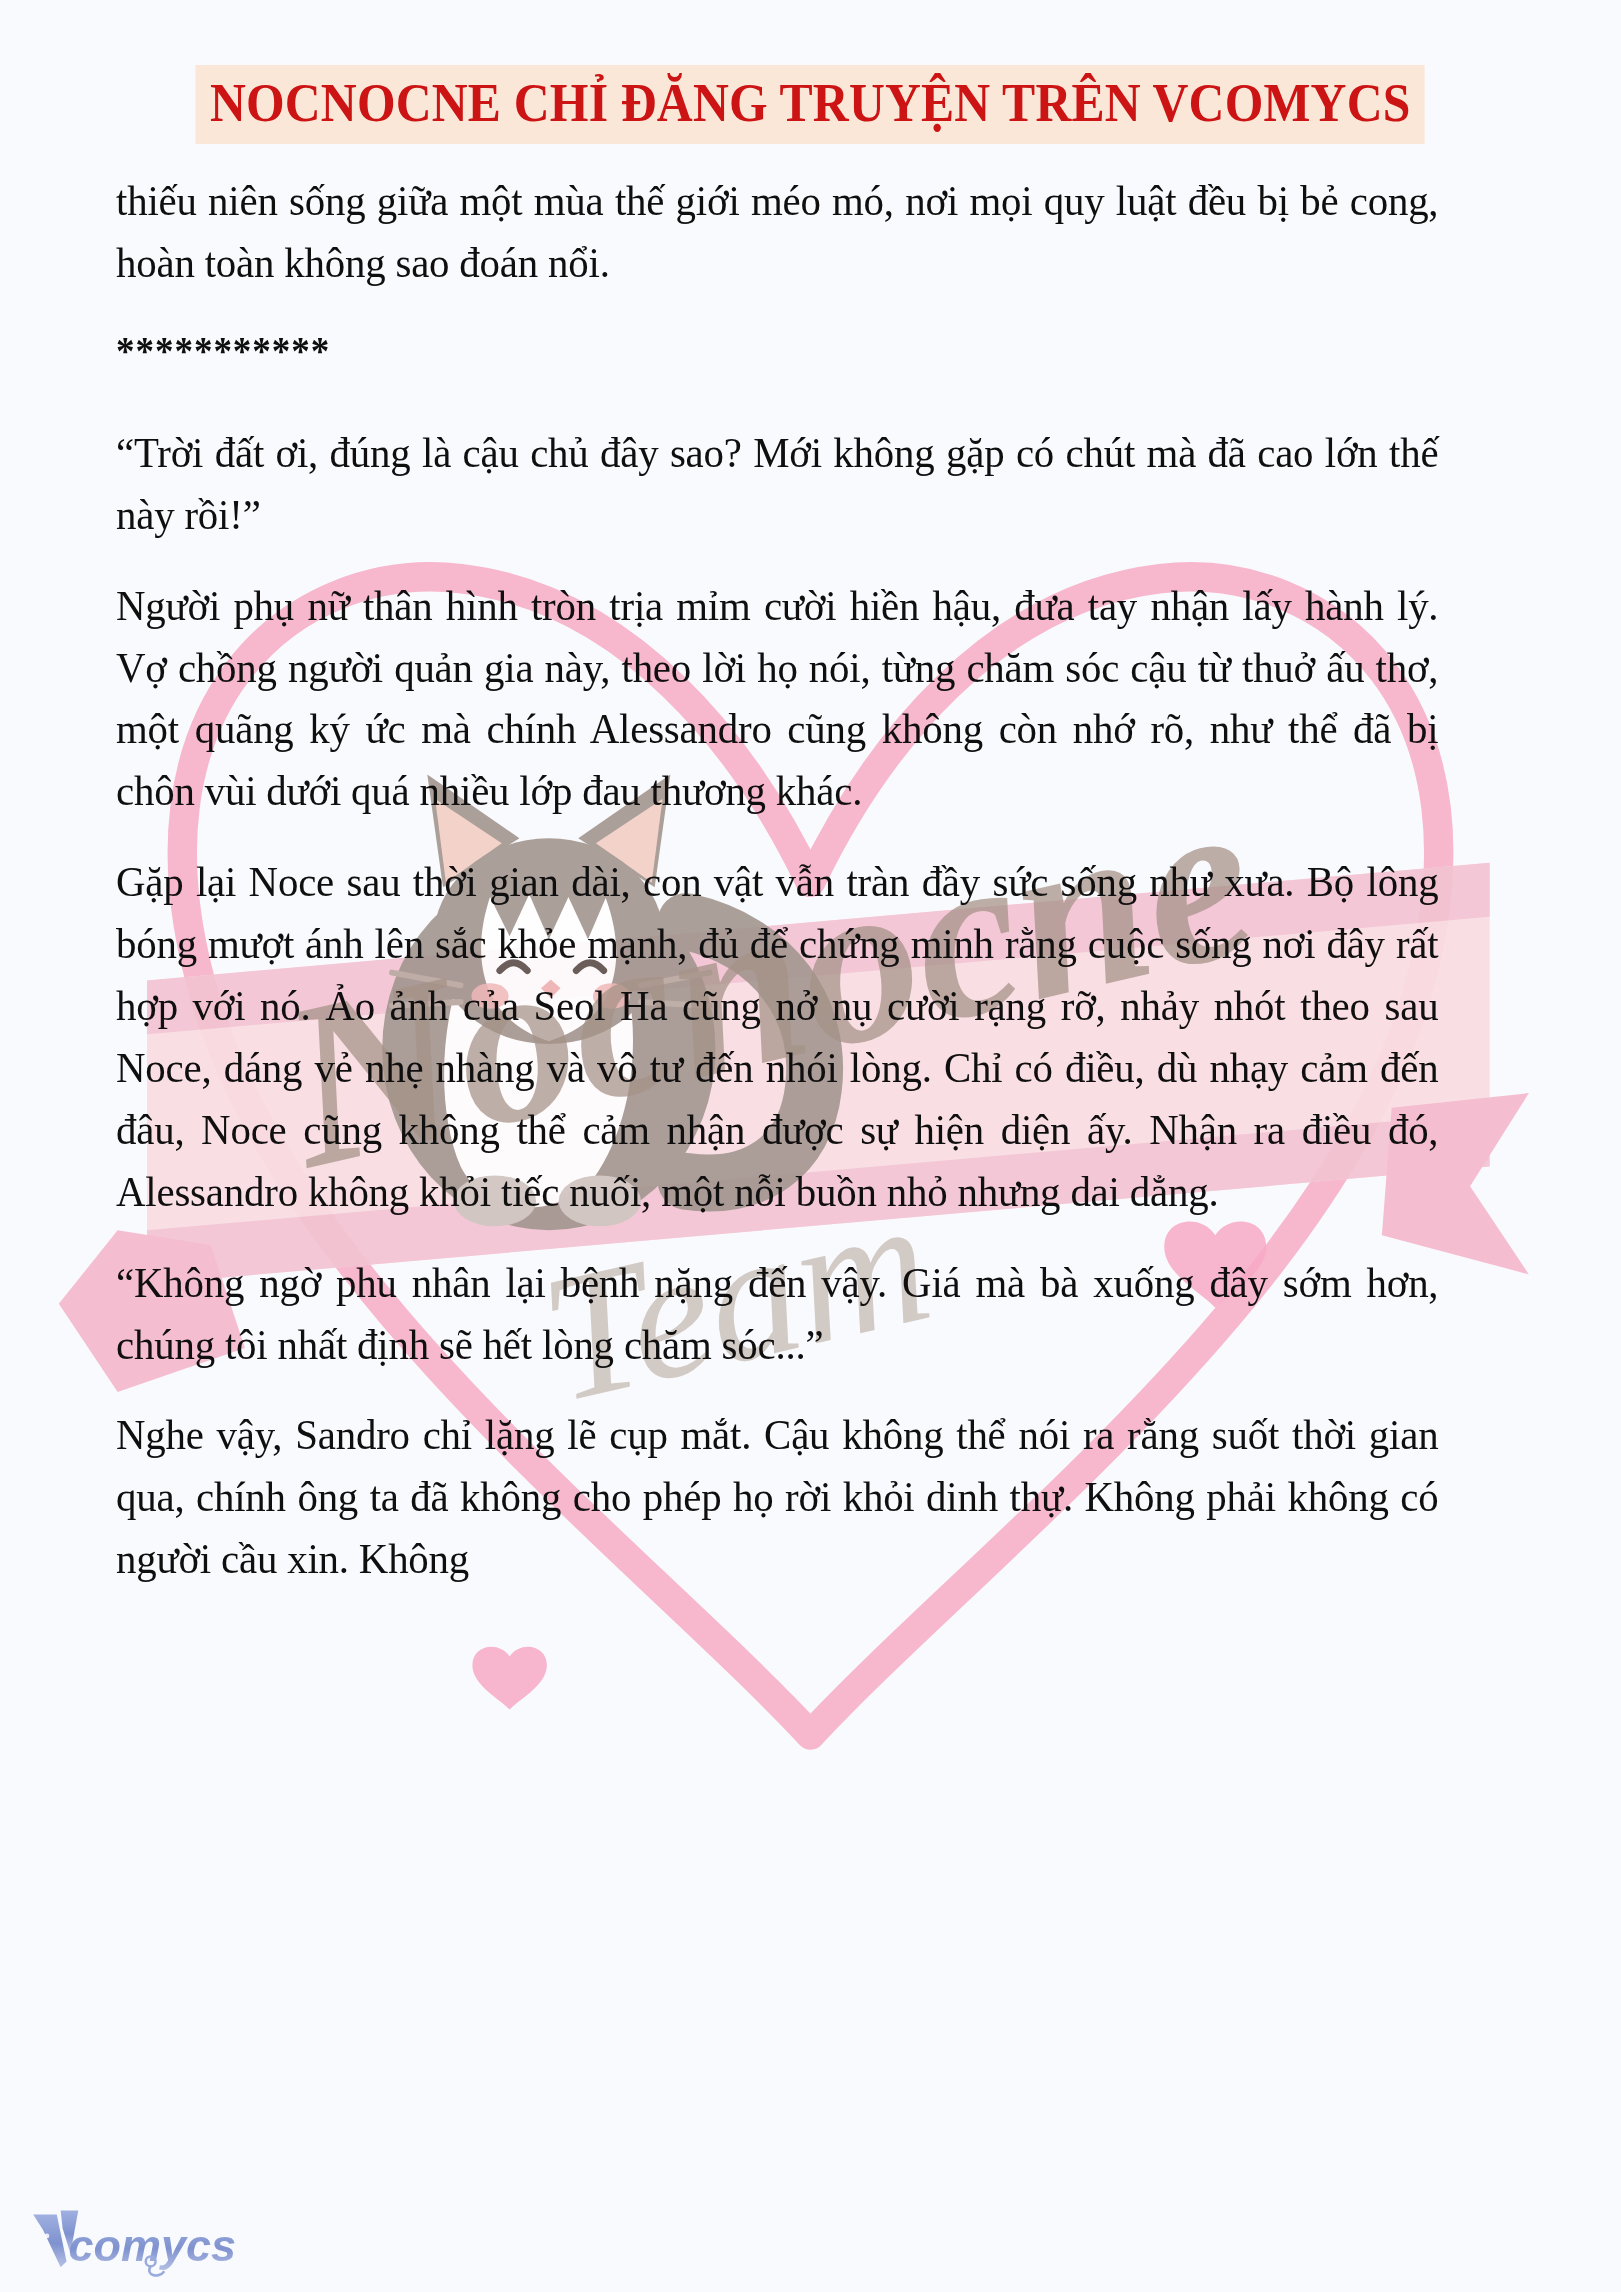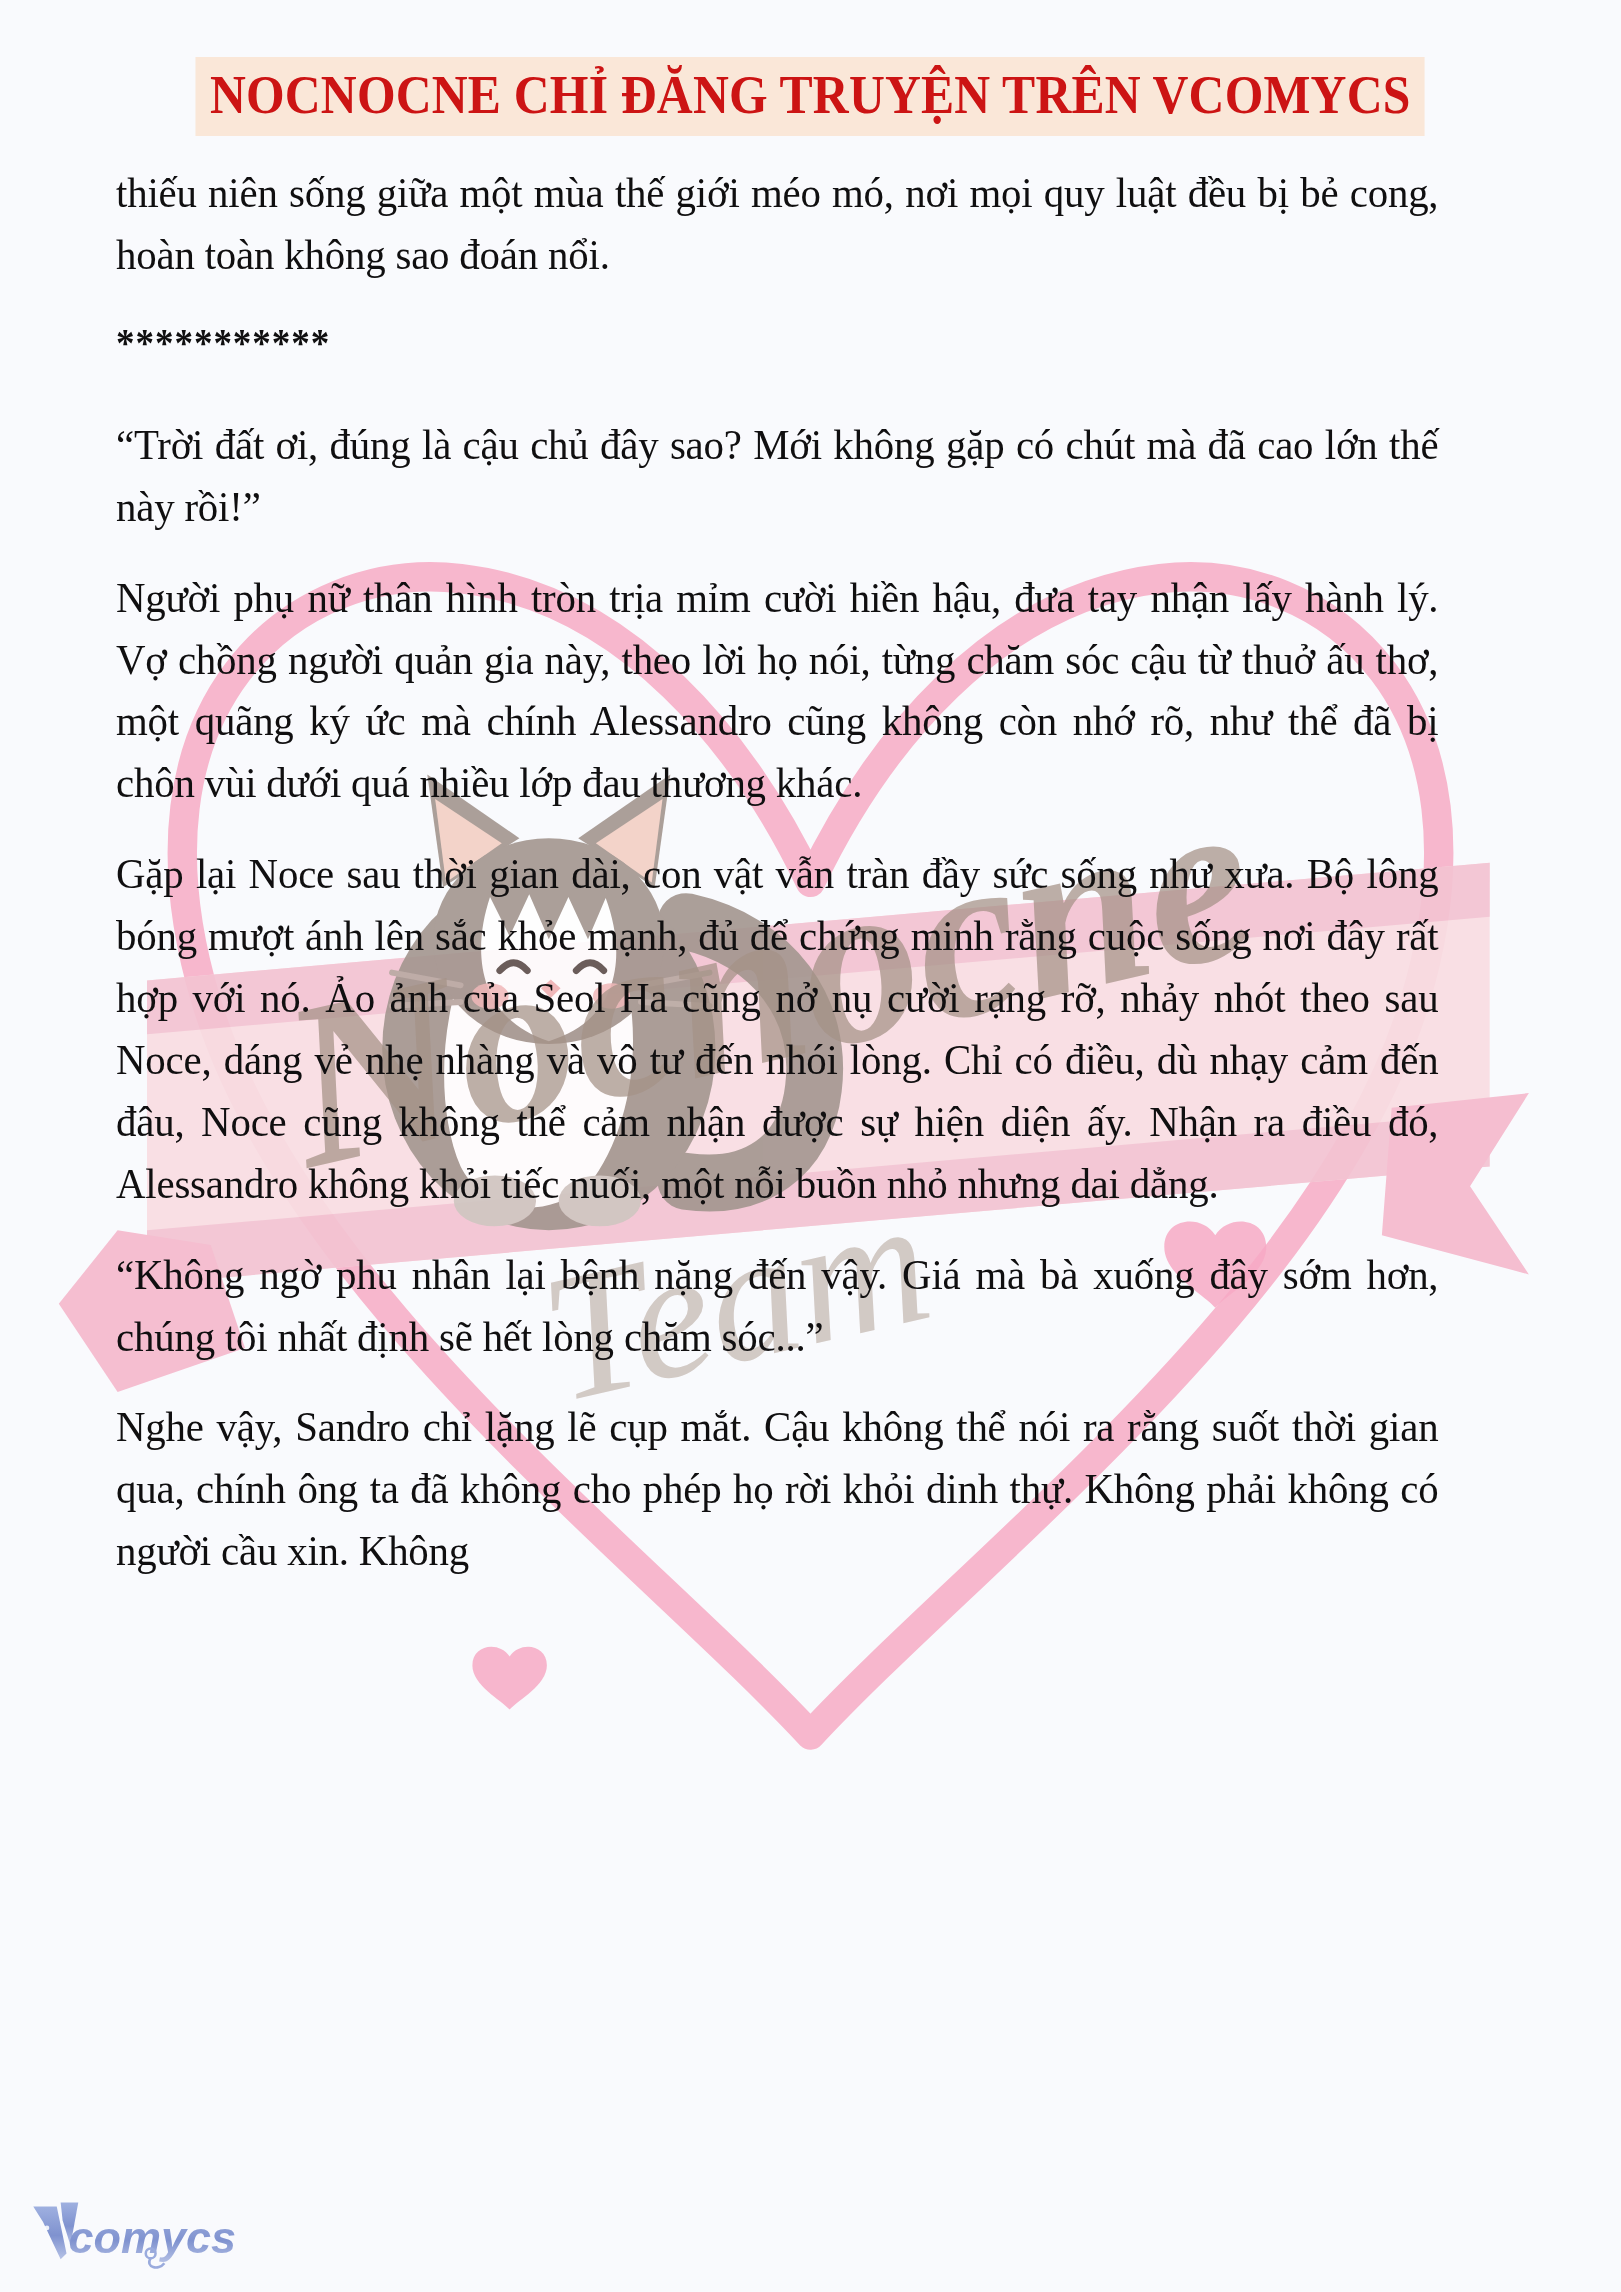--- a/index.html
+++ b/index.html
@@ -36,21 +36,21 @@
   #page {
     position: relative;
     z-index: 2;
     width: 1621px;
     height: 2293px;
     box-sizing: border-box;
     padding: 0;
   }
 
   #header-banner {
-    margin: 0;
+    margin: 8px;
     padding: 57px 0 0 0;
     text-align: center;
   }
   #header-title {
     display: inline-block;
     background: #fae7d8;
     color: #cc1414;
     font-family: "Liberation Serif", "DejaVu Serif", serif;
     font-weight: bold;
     font-size: 54px;

